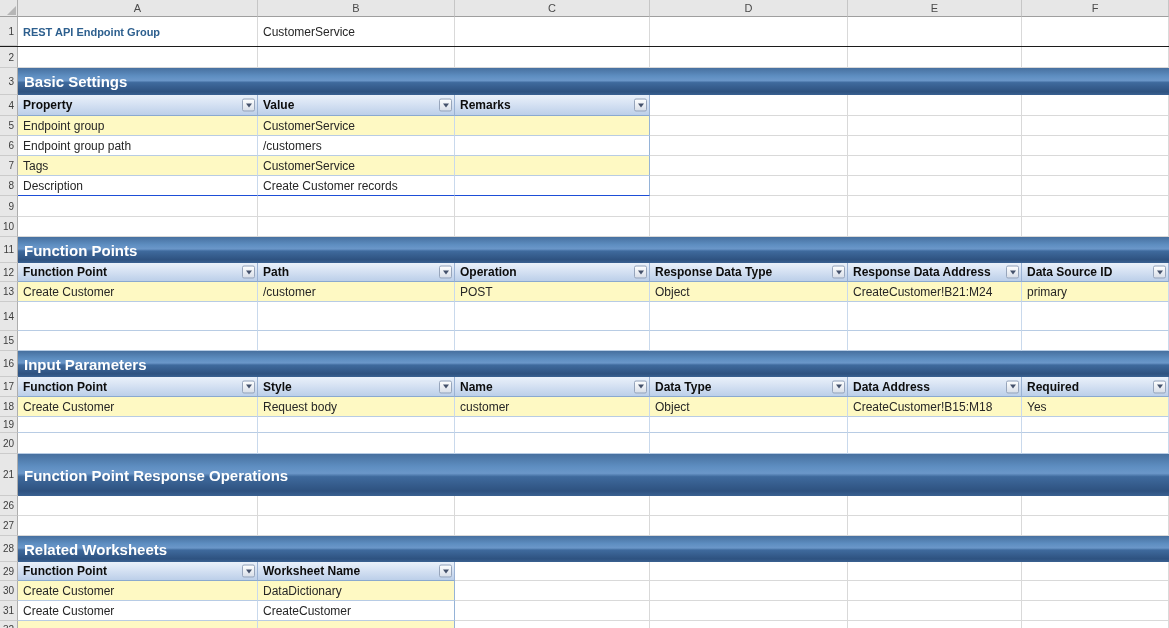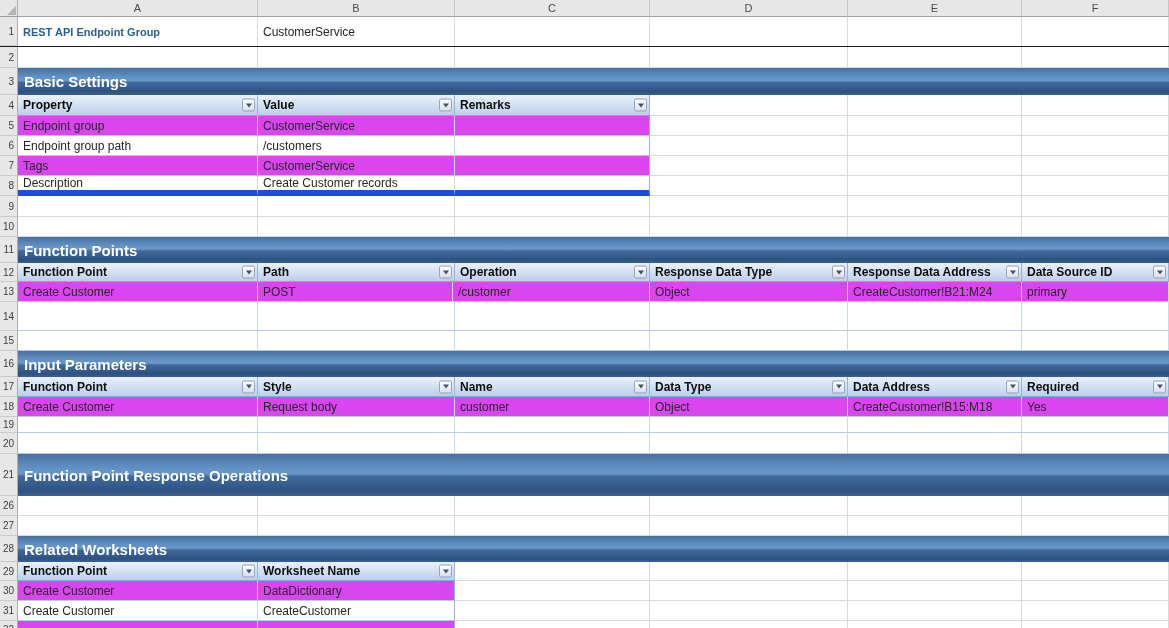--- a/index.html
+++ b/index.html
@@ -36,23 +36,23 @@
   .th{position:relative;background:linear-gradient(180deg,#eaf1fa 0%,#d6e2f3 45%,#bccfe9 100%);
       font-weight:bold;color:#0d0d0d;border-right:1px solid #9ab2d4;border-bottom:1px solid #8aa9cf;
       padding-right:19px;}
   .filter{position:absolute;right:2px;top:50%;transform:translateY(-50%);width:13px;height:13px;
           box-sizing:border-box;background:linear-gradient(#fdfefe,#d9dfe9);border:1px solid #97a5bb;
           border-radius:2px;display:flex;align-items:center;justify-content:center;}
   .filter .tri{width:0;height:0;border-left:3px solid transparent;border-right:3px solid transparent;
                border-top:4px solid #44516b;}
   
   .tc{border-right:1px solid #c9d9ec;border-bottom:1px solid #b8cce4;}
-  .band{background:#d946ef;}
+  .band{background:#fef9c3;}
   .tr-edge{border-right:1px solid #95b3d7;}
-  .tb-edge{border-bottom:6px solid #1d4ed8;}
+  .tb-edge{border-bottom:1px solid #1d4ed8;}
   .rel{position:relative;}
   .filler{height:2px;background:#fff;}
 </style>
 </head>
 <body>
 
 <div class="sheet">
 
   <div class="row colhead">
     <div class="corner">
@@ -218,22 +218,22 @@
         <span>Data Source ID</span>
         <span class="filter">
           <span class="tri"></span>
         </span>
       </div>
   </div>
 
   <div class="row" style="height:20px">
     <div class="gut">13</div>
     <div class="c tc band ca">Create Customer</div>
+    <div class="c tc band cb">/customer</div>
     <div class="c tc band cc">POST</div>
-    <div class="c tc band cb">/customer</div>
     <div class="c tc band cd">Object</div>
     <div class="c tc band ce">CreateCustomer!B21:M24</div>
     <div class="c tc band cf">primary</div>
   </div>
 
   <div class="row" style="height:29px">
     <div class="gut">14</div>
     <div class="c tc ca"></div>
       <div class="c tc cb"></div>
       <div class="c tc cc"></div>

